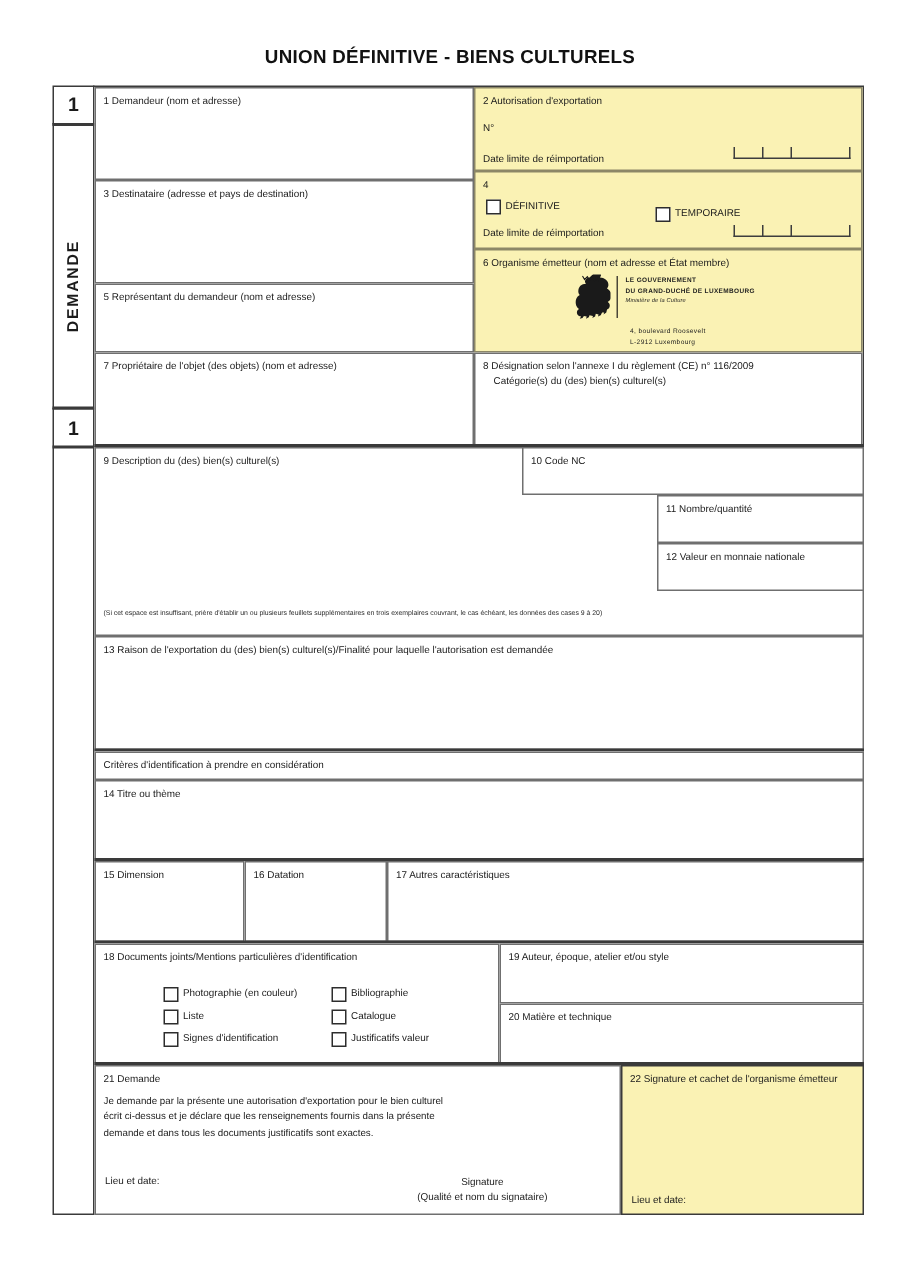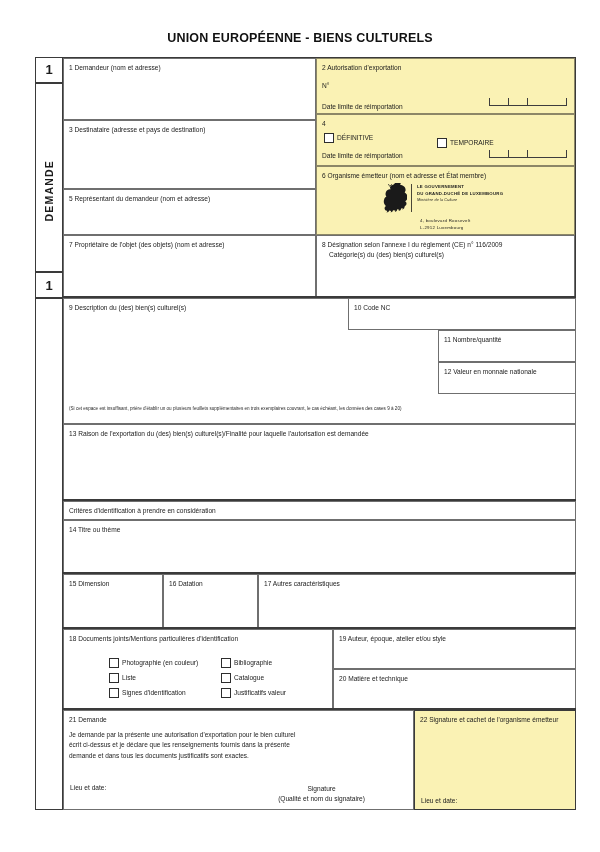--- a/index.html
+++ b/index.html
@@ -98,21 +98,21 @@
   .b21-foot{position:absolute;left:6px;right:6px;bottom:5px;display:flex;}
   .b21-foot .left{font-size:6.6px;}
   .b21-foot .mid{margin-left:auto;margin-right:42px;text-align:center;font-size:6.6px;line-height:1.5;}
   .b22-foot{position:absolute;left:6px;bottom:5px;font-size:6.6px;}
 </style>
 </head>
 <body>
 
 <div class="page">
 
-  <div class="doc-title">UNION EUROPÉENNE - BIENS CULTURELS</div>
+  <div class="doc-title">UNION DÉFINITIVE - BIENS CULTURELS</div>
 
   <div class="frame"></div>
 
   <div class="strip">
     <div class="strip-num" style="top:0;">1</div>
     <div class="strip-vert" style="top:26px;height:215px;">
       <span>DEMANDE</span>
     </div>
     <div class="strip-num bottom" style="top:215px;">1</div>
   </div>

